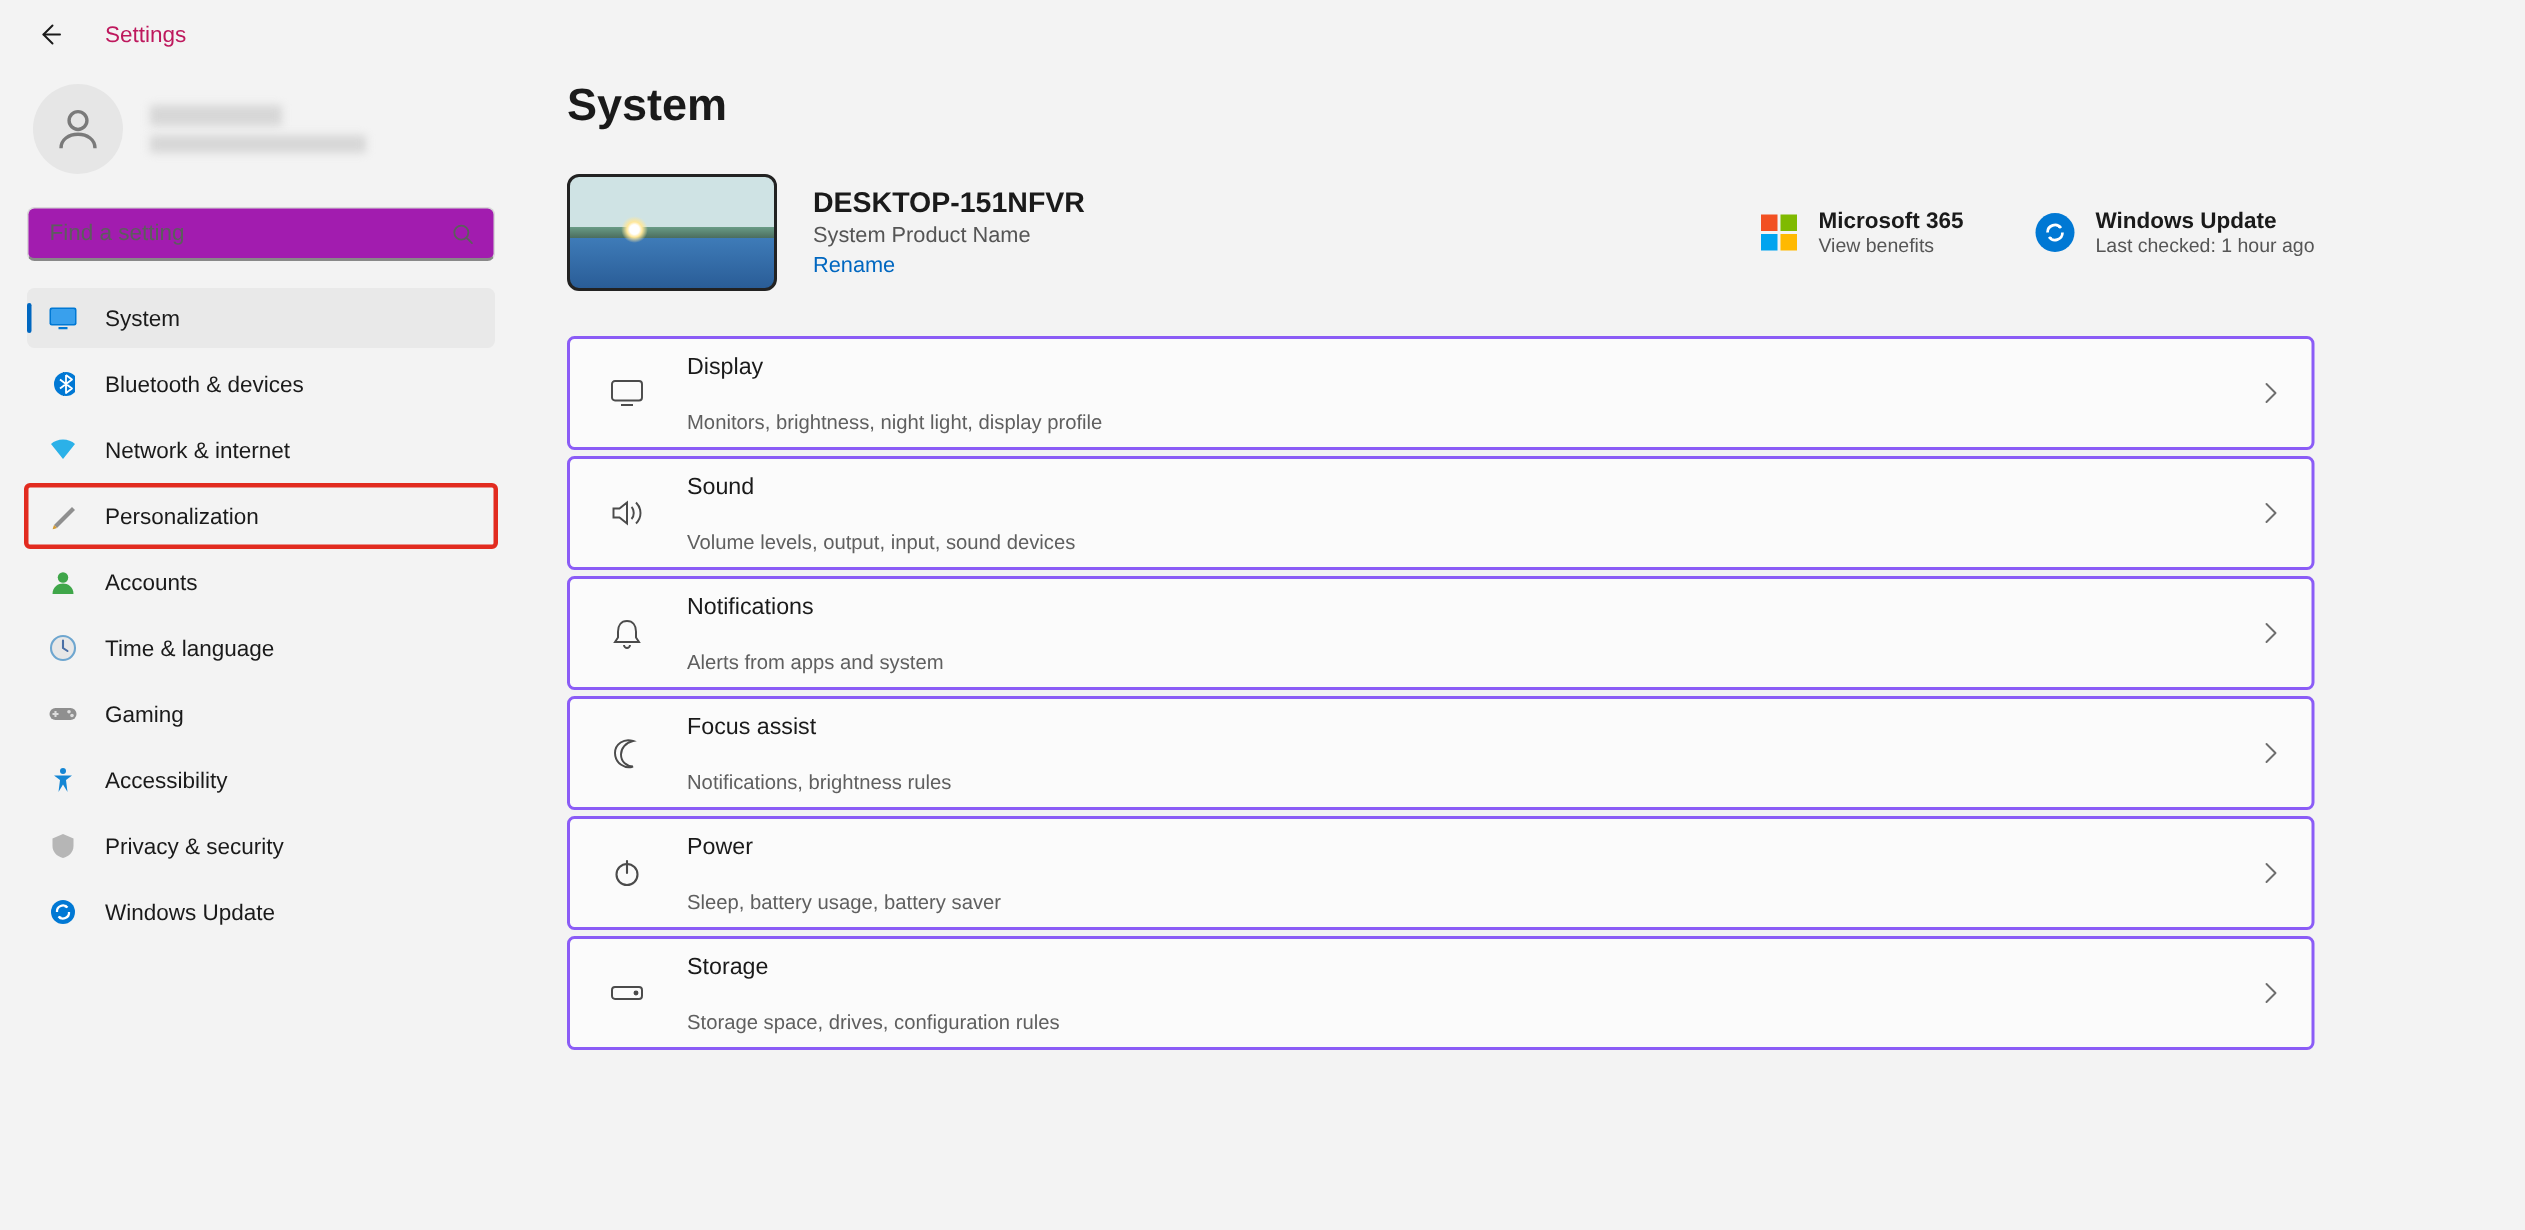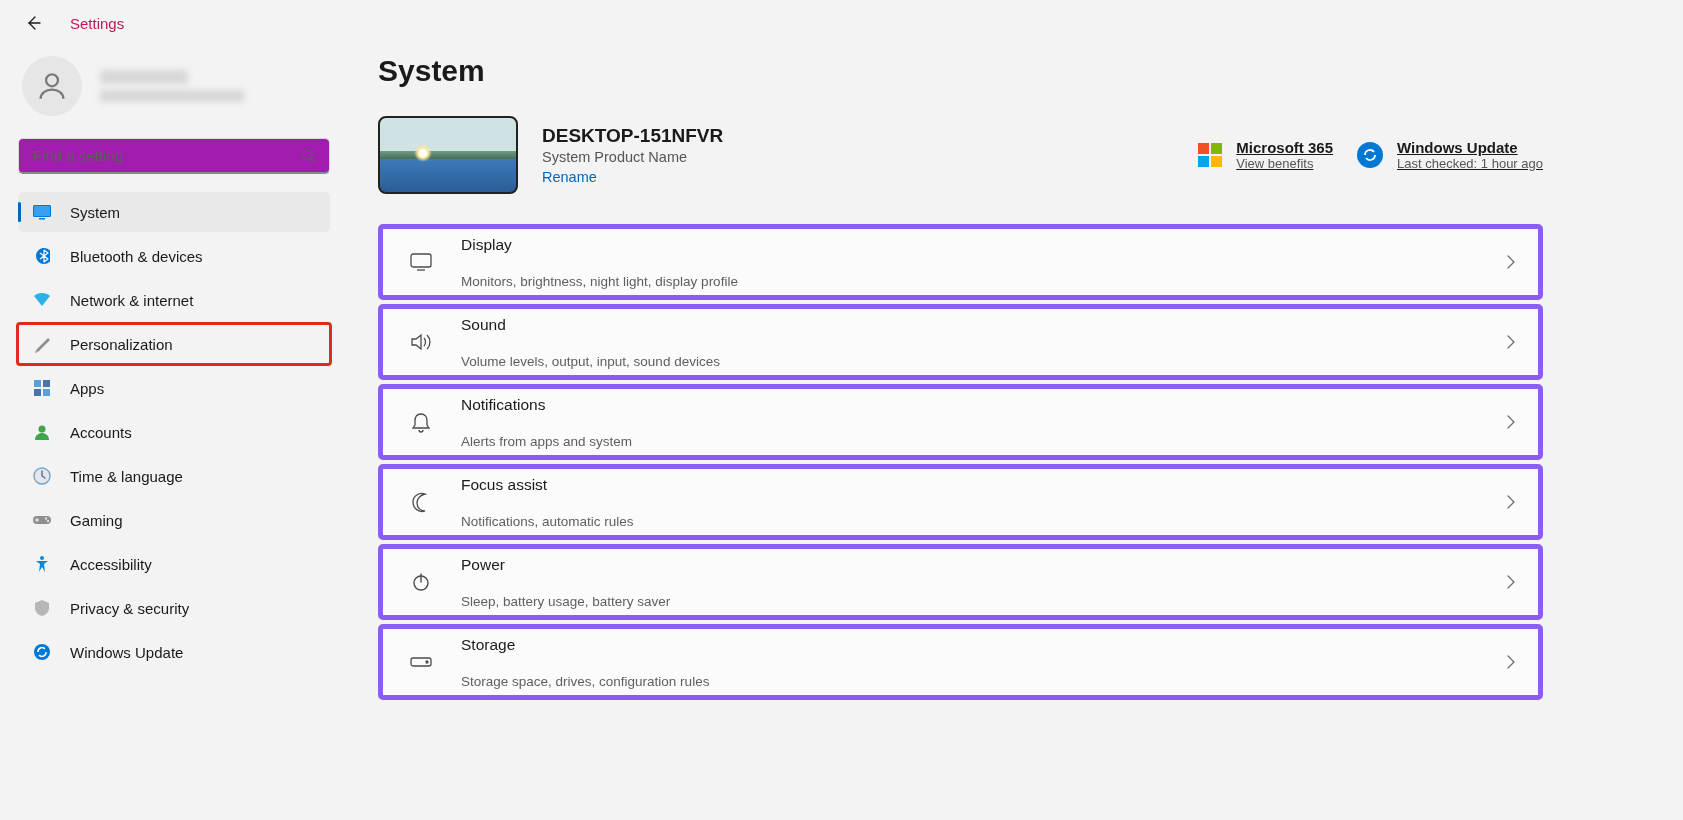--- a/index.html
+++ b/index.html
@@ -139,21 +139,21 @@
     left: 34px; top: 26px;
     width: 18px; height: 18px;
     border-radius: 50%;
     background: radial-gradient(circle, #fff 0%, #fff 25%, #ffe79a 40%, rgba(255,255,255,0) 70%);
   }
   .pc-info { display:flex; flex-direction:column; gap:2px;justify-content:flex-end; }
   .pc-name { font-size: 19px; font-weight:600; }
   .pc-product { font-size: 14.5px; color: #555; }
   .pc-rename { font-size: 14.5px; color: #0067c0; cursor: pointer; margin-top:2px;}
   .header-spacer { flex:1; }
-  .header-right { display:flex; gap: 24px; align-items: center; text-decoration: underline; }
+  .header-right { display:flex; gap: 48px; align-items: center; }
   .hr-item { display:flex; align-items:center; gap: 14px; cursor:pointer;}
   .hr-text { display:flex; flex-direction:column; }
   .hr-title { font-size: 15px; font-weight:600; }
   .hr-sub { font-size: 13px; color: #555; }
   .ms-logo {
     width: 24px; height:24px;
     display:grid; grid-template-columns:1fr 1fr; grid-template-rows:1fr 1fr; gap:2px;
   }
   .ms-logo span:nth-child(1){background:#f25022;}
   .ms-logo span:nth-child(2){background:#7fba00;}
@@ -163,21 +163,21 @@
     width:26px;height:26px;border-radius:50%;
     background:#0078d4;
     display:flex;align-items:center;justify-content:center;color:#fff;
   }
   .card-list { display:flex; flex-direction:column; gap:4px; }
   .card {
     display:flex;
     align-items:center;
     height: 76px;
     background: #fbfbfb;
-    border: 5px solid #8b5cf6;
+    border: 2px solid #8b5cf6;
     border-radius: 5px;
     padding: 0 22px;
     cursor:pointer;
   }
   .card-icon {
     width: 32px;
     display:flex;align-items:center;justify-content:center;
     color:#4b4b4b;
     margin-right: 24px;
   }
@@ -255,31 +255,20 @@
         <span>Network &amp; internet</span>
       </div>
       <div class="nav-item highlighted">
         <span class="nav-icon">
           <svg width="18" height="18" viewBox="0 0 18 18">
               <path d="M3 15 L6 12 L15 3 L17 5 L8 14 L5 17 Z" fill="#8f8f8f"></path>
               <path d="M3 15 L5 17 L2 18 Z" fill="#d49a2e"></path>
             </svg>
         </span>
         <span>Personalization</span>
-      </div>
-      <div class="nav-item">
-        <span class="nav-icon">
-          <svg width="18" height="18" viewBox="0 0 18 18">
-              <rect x="1" y="1" width="7" height="7" fill="#5ba0d8"></rect>
-              <rect x="10" y="1" width="7" height="7" fill="#4875a8"></rect>
-              <rect x="1" y="10" width="7" height="7" fill="#4875a8"></rect>
-              <rect x="10" y="10" width="7" height="7" fill="#5ba0d8"></rect>
-            </svg>
-        </span>
-        <span>Apps</span>
       </div>
       <div class="nav-item">
         <span class="nav-icon">
           <svg width="18" height="18" viewBox="0 0 18 18">
               <circle cx="9" cy="6" r="3.5" fill="#3fa649"></circle>
               <path d="M2 17 C2 12 6 10 9 10 C12 10 16 12 16 17 Z" fill="#3fa649"></path>
             </svg>
         </span>
         <span>Accounts</span>
       </div>
@@ -429,21 +418,21 @@
       </div>
 
       <div class="card">
         <span class="card-icon">
           <svg width="22" height="22" viewBox="0 0 22 22" fill="none" stroke="#4b4b4b" stroke-width="1.3">
               <path d="M15 3 C10 4 7 8 7 12 C7 17 11 20 15 20 C10 22 3 18 3 11 C3 5 9 1 15 3 Z"></path>
             </svg>
         </span>
         <div class="card-text">
           <span class="card-title">Focus assist</span>
-          <span class="card-sub">Notifications, automatic rules</span>
+          <span class="card-sub">Notifications, brightness rules</span>
         </div>
         <span class="card-chevron">
             <svg width="10" height="14" viewBox="0 0 8 14">
               <path d="M1 1 L7 7 L1 13" stroke="#6e6e6e" stroke-width="1.3" fill="none" stroke-linecap="round" stroke-linejoin="round"></path>
             </svg>
           </span>
       </div>
 
       <div class="card">
         <span class="card-icon">

